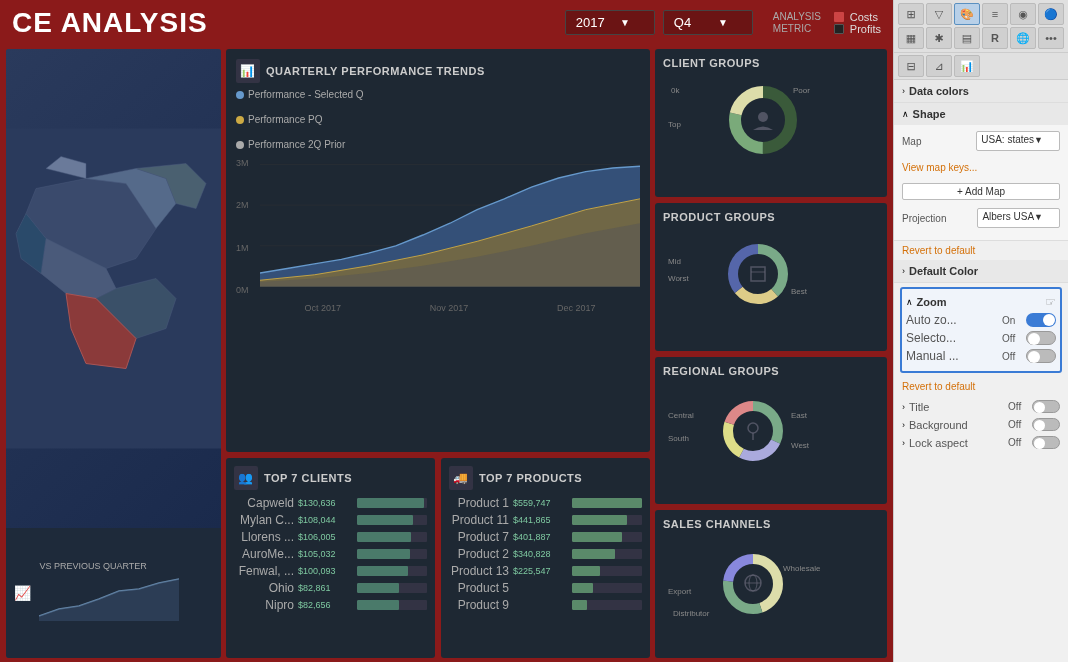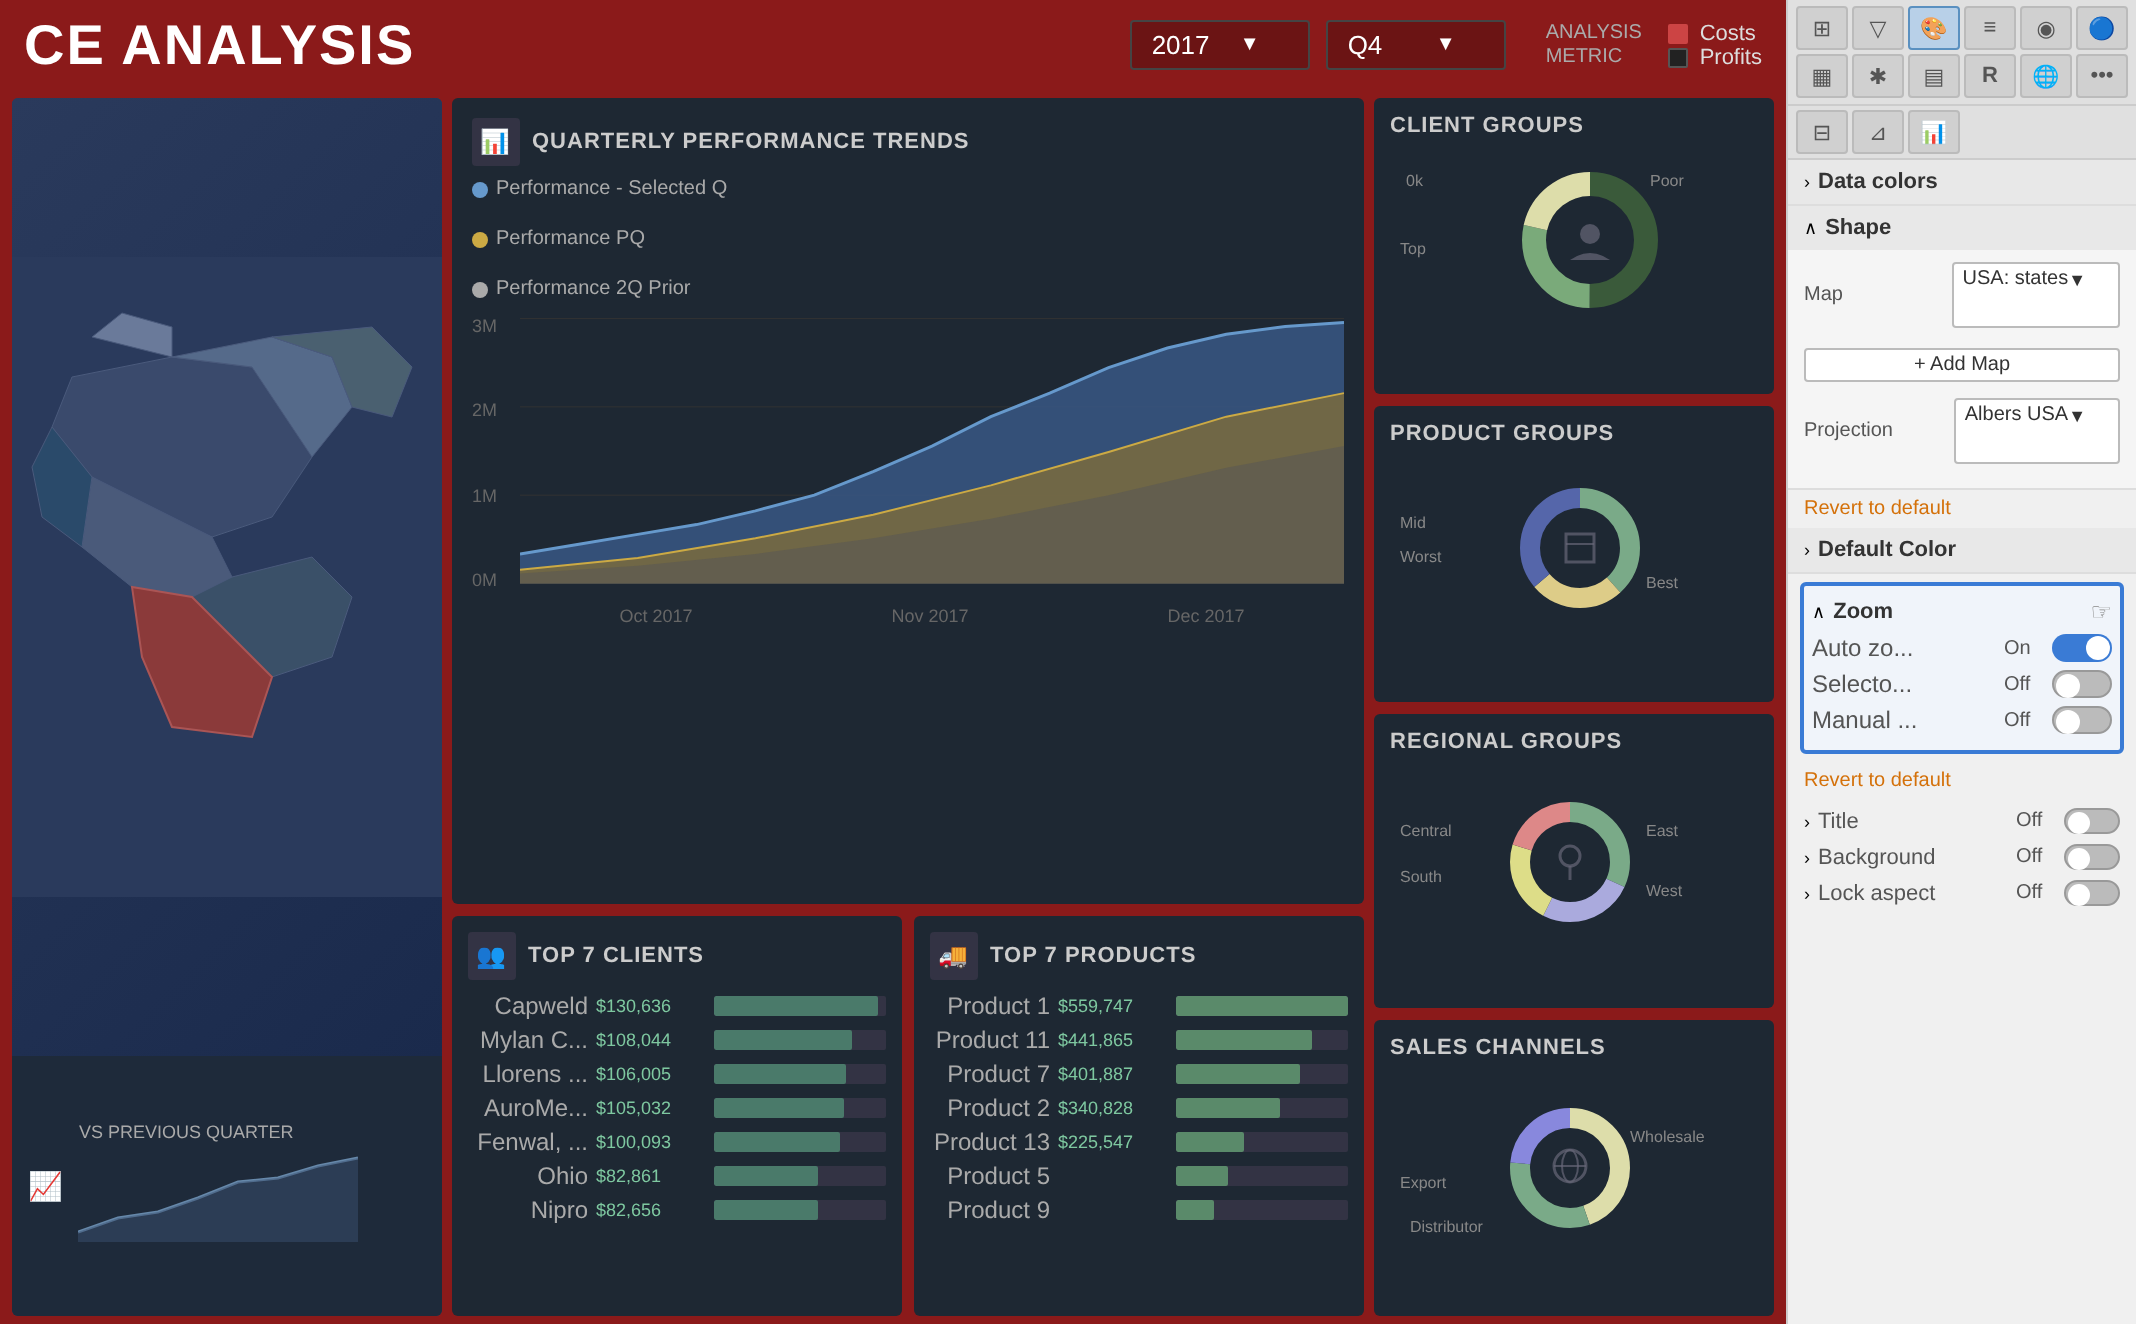--- a/index.html
+++ b/index.html
@@ -27,21 +27,21 @@
     .bottom-charts { display: flex; gap: 6px; height: 200px; }
     .bottom-chart { background: #1e2833; border-radius: 3px; padding: 8px; flex: 1; }
 
     .chart-title { color: #ccc; font-size: 11px; font-weight: 600; letter-spacing: 0.5px; margin-bottom: 6px; display: flex; align-items: center; gap: 6px; }
     .chart-icon { width: 24px; height: 24px; background: #334; border-radius: 2px; display: flex; align-items: center; justify-content: center; color: #aaa; font-size: 12px; }
     .legend-bar { display: flex; gap: 14px; margin-bottom: 8px; flex-direction: column; }
     .legend-entry { display: flex; align-items: center; gap: 4px; font-size: 10px; color: #aaa; }
     .legend-color { width: 8px; height: 8px; border-radius: 50%; }
 
     
-    .right-panels { width: 200px; display: flex; flex-direction: column; gap: 6px; }
+    .right-panels { width: 232px; display: flex; flex-direction: column; gap: 6px; }
     .right-panel { background: #1e2833; border-radius: 3px; padding: 8px; }
     .right-panel-title { color: #ccc; font-size: 11px; font-weight: 600; letter-spacing: 0.5px; margin-bottom: 6px; }
 
     
     .data-table { width: 100%; }
     .data-row { display: flex; align-items: center; margin-bottom: 3px; gap: 4px; }
     .data-name { color: #aaa; font-size: 12px; width: 60px; text-align: right; }
     .data-value { color: #7ec8a0; font-size: 9px; width: 55px; }
     .data-bar-bg { flex: 1; height: 10px; background: #334; border-radius: 1px; overflow: hidden; }
     .data-bar { height: 100%; background: #4a7a6a; border-radius: 1px; }
@@ -52,21 +52,21 @@
     .toolbar-icon.active { background: #b8d0e8; border-color: #5a90c0; }
 
     .sidebar-section { border-bottom: 1px solid #ddd; }
     .section-header { display: flex; align-items: center; padding: 5px 8px; cursor: pointer; background: #e8e8e8; }
     .section-header-label { font-size: 11px; font-weight: 600; color: #333; flex: 1; }
     .section-content { padding: 6px 8px; background: #f5f5f5; }
 
     .prop-row { display: flex; align-items: center; margin-bottom: 6px; }
     .prop-label { font-size: 10px; color: #555; flex: 1; }
 
-    .select-control { background: white; border: 1px solid #bbb; padding: 2px 16px 18px 4px; font-size: 10px; border-radius: 2px; color: #333; cursor: pointer; position: relative; display: flex; align-items: center; min-width: 75px; justify-content: space-between; }
+    .select-control { background: white; border: 1px solid #bbb; padding: 2px 16px 5px 4px; font-size: 10px; border-radius: 2px; color: #333; cursor: pointer; position: relative; display: flex; align-items: center; min-width: 75px; justify-content: space-between; }
     .link-text { color: #d4710a; font-size: 10px; cursor: pointer; }
     .add-map-btn { background: white; border: 1px solid #bbb; padding: 2px 8px; font-size: 10px; border-radius: 2px; cursor: pointer; color: #333; margin-top: 4px; width: 100%; }
     .revert-link { color: #d4710a; font-size: 10px; cursor: pointer; display: block; margin: 4px 8px; }
 
     
     .zoom-section { border: 2px solid #3a7bd5; border-radius: 3px; margin: 4px 6px; padding: 4px; background: #f0f4fa; }
     .zoom-header { display: flex; align-items: center; padding: 2px 0 4px; }
     .zoom-label { font-size: 11px; font-weight: 600; color: #333; flex: 1; }
     .zoom-row { display: flex; align-items: center; margin-bottom: 4px; }
     .zoom-row-label { font-size: 12px; color: #555; flex: 1; }
@@ -435,20 +435,23 @@
         <span class="section-header-label" data-name="shape-label">Shape</span>
       </div>
       <div class="section-content" data-name="shape-content">
         <div class="prop-row" data-name="map-prop-row">
           <span class="prop-label" data-name="map-label">Map</span>
           <div class="select-control" data-name="map-dropdown">
             <span>USA: states</span>
             <span style="font-size:9px;" data-name="dropdown-arrow-icon">▼</span>
           </div>
         </div>
+        <div style="margin-bottom:4px;">
+          <span class="link-text" data-name="view-map-keys-link">View map keys...</span>
+        </div>
         <button class="add-map-btn" data-name="add-map-button">+ Add Map</button>
         <div class="prop-row" style="margin-top:8px;" data-name="projection-prop-row">
           <span class="prop-label" data-name="projection-label">Projection</span>
           <div class="select-control" data-name="projection-dropdown">
             <span>Albers USA</span>
             <span style="font-size:9px;" data-name="dropdown-arrow-icon">▼</span>
           </div>
         </div>
       </div>
     </div>

